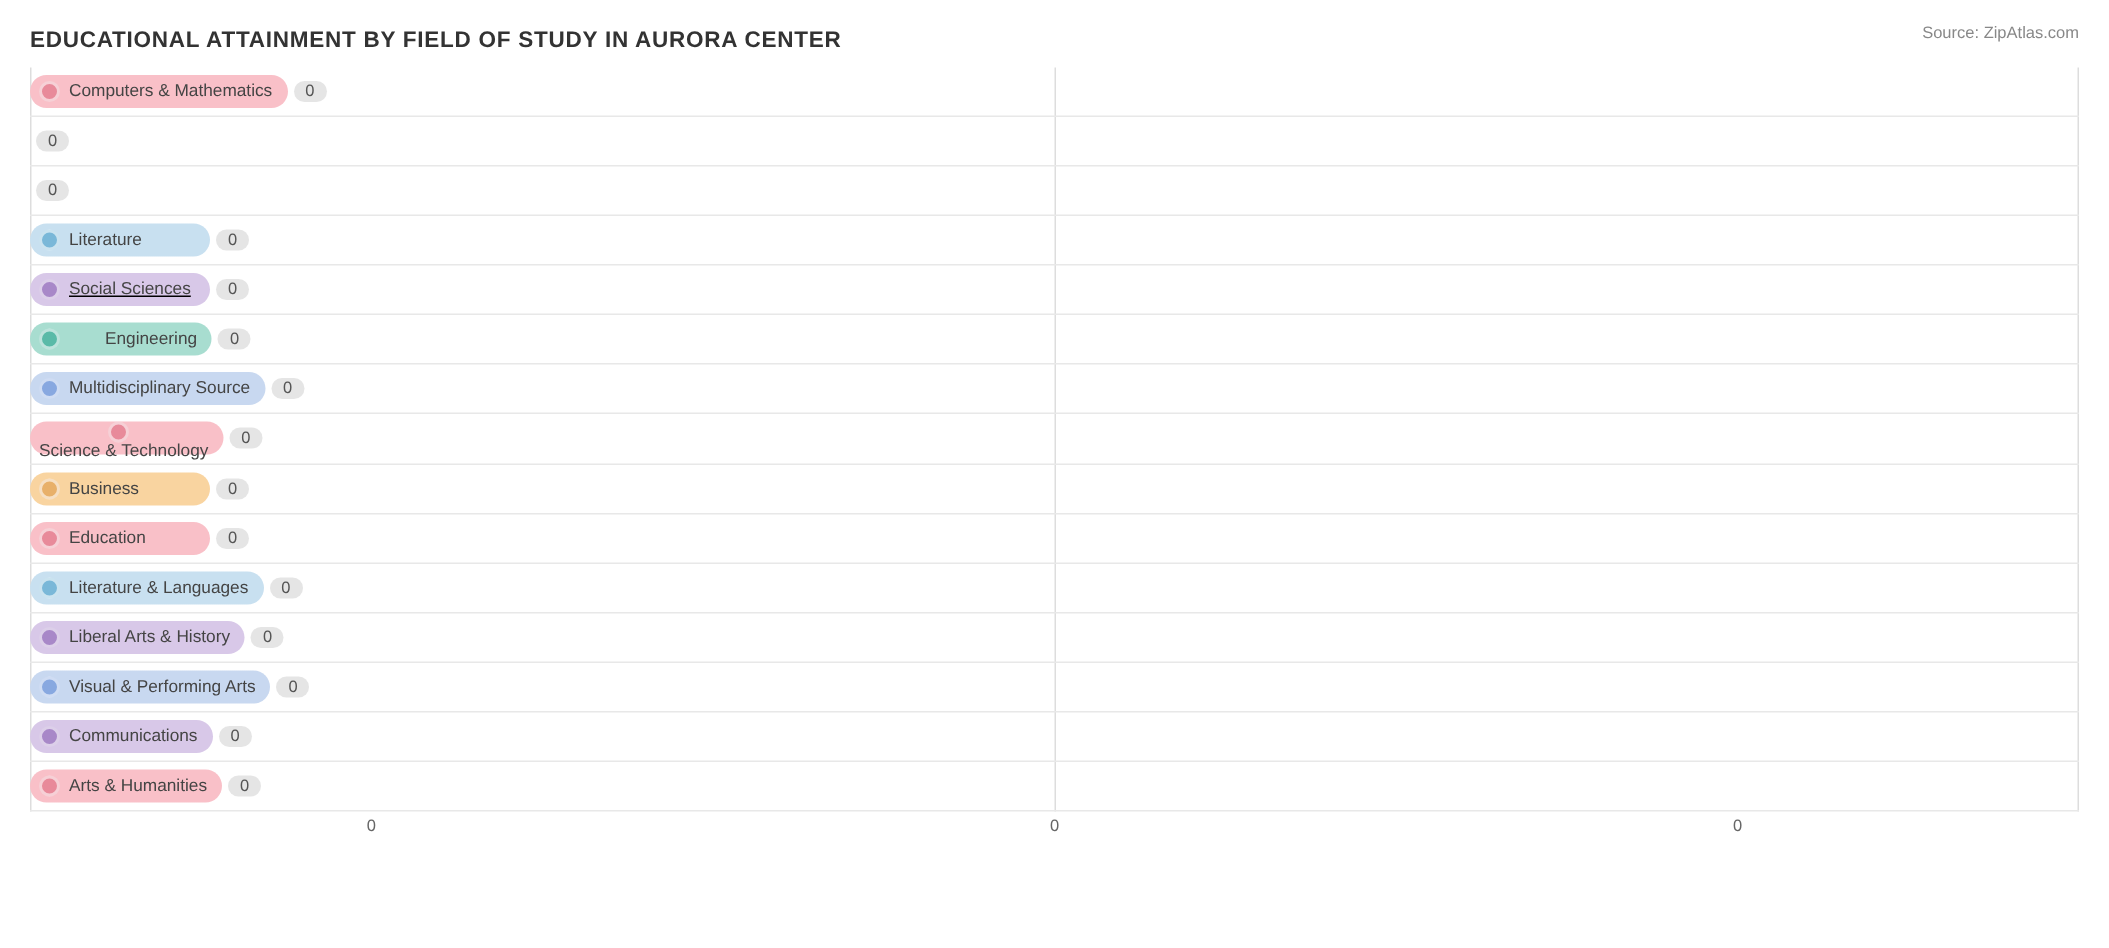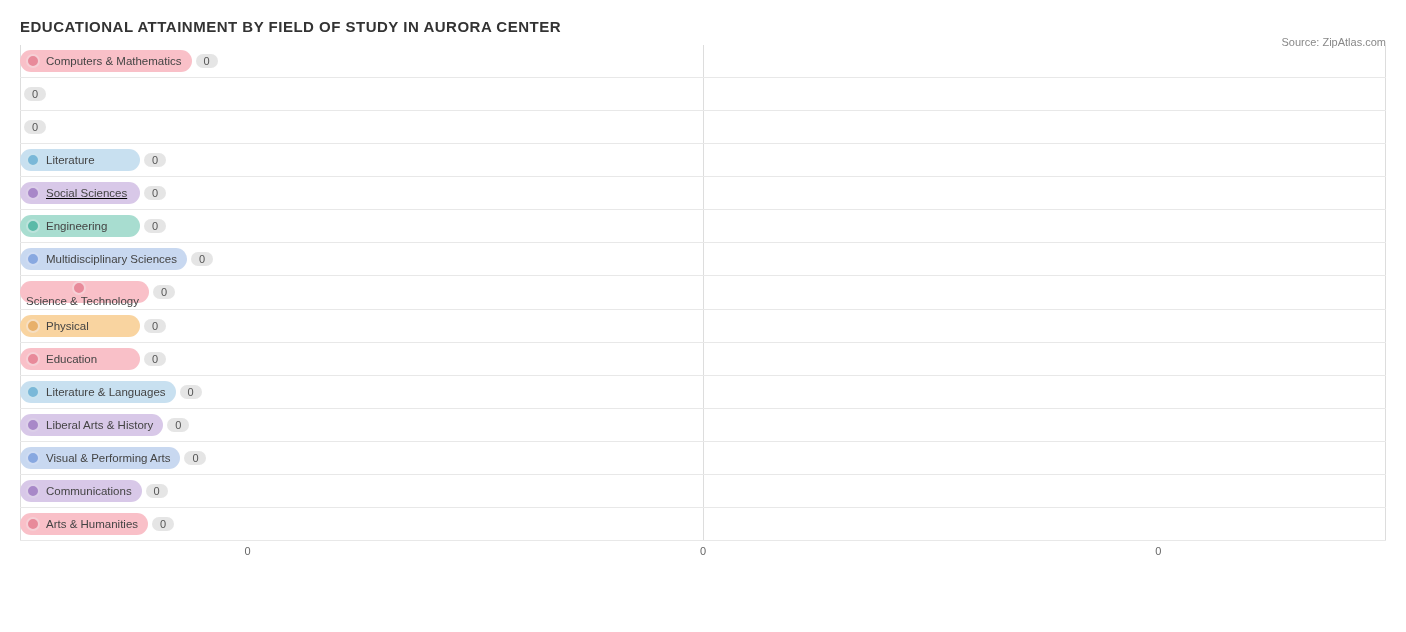--- a/index.html
+++ b/index.html
@@ -19,21 +19,21 @@
     .chart-title {
       font-size: 15px;
       font-weight: bold;
       letter-spacing: 0.5px;
       color: #333;
       text-transform: uppercase;
       margin-bottom: 10px;
     }
     .source-label {
       position: absolute;
-      top: 36px;
+      top: 16px;
       right: 20px;
       font-size: 11px;
       color: #888;
     }
     .chart-area {
       display: flex;
       flex-direction: row;
       width: 100%;
       height: calc(100% - 50px);
       position: relative;
@@ -132,21 +132,21 @@
     .pill-0 { background: linear-gradient(90deg, #f9c0c8 0%, #f9c0c8 100%); }
     .dot-0 { background: #e88a9a; }
     .pill-1 { background: linear-gradient(90deg, #f9d4a0 0%, #f9d4a0 100%); }
     .dot-1 { background: #e8b06a; }
     .pill-2 { background: linear-gradient(90deg, #c8e0f0 0%, #c8e0f0 100%); }
     .dot-2 { background: #7ab8d8; }
     .pill-3 { background: linear-gradient(90deg, #c8e0f0 0%, #c8e0f0 100%); }
     .dot-3 { background: #7ab8d8; }
     .pill-4 { background: linear-gradient(90deg, #d8c8e8 0%, #d8c8e8 100%); text-decoration: underline; }
     .dot-4 { background: #a888c8; }
-    .pill-5 { background: linear-gradient(90deg, #a8ddd0 0%, #a8ddd0 100%); }
+    .pill-5 { background: linear-gradient(90deg, #a8ddd0 0%, #a8ddd0 100%); gap: 24px; }
     .dot-5 { background: #5abaa8; }
     .pill-6 { background: linear-gradient(90deg, #c8d8f0 0%, #c8d8f0 100%); }
     .dot-6 { background: #88a8e0; }
     .pill-7 { background: linear-gradient(90deg, #f9c0c8 0%, #f9c0c8 100%); flex-direction: column; }
     .dot-7 { background: #e88a9a; }
     .pill-8 { background: linear-gradient(90deg, #f9d4a0 0%, #f9d4a0 100%); }
     .dot-8 { background: #e8b06a; }
     .pill-9 { background: linear-gradient(90deg, #f9c0c8 0%, #f9c0c8 100%); }
     .dot-9 { background: #e88a9a; }
     .pill-10 { background: linear-gradient(90deg, #c8e0f0 0%, #c8e0f0 100%); }
@@ -220,39 +220,39 @@
                 <div class="bar-dot dot-5"></div>
                 <span class="bar-label-text">Engineering</span>
               </div>
               <div class="bar-value-badge">0</div>
             </div>
           </div>
           <div class="bar-row">
             <div class="bar-wrapper">
               <div class="bar-label-pill pill-6">
                 <div class="bar-dot dot-6"></div>
-                <span class="bar-label-text">Multidisciplinary Sciences</span>
+                <span class="bar-label-text">Multidisciplinary Source</span>
               </div>
               <div class="bar-value-badge">0</div>
             </div>
           </div>
           <div class="bar-row">
             <div class="bar-wrapper">
               <div class="bar-label-pill pill-7">
                 <div class="bar-dot dot-7"></div>
                 <span class="bar-label-text">Science &amp; Technology</span>
               </div>
               <div class="bar-value-badge">0</div>
             </div>
           </div>
           <div class="bar-row">
             <div class="bar-wrapper">
               <div class="bar-label-pill pill-8">
                 <div class="bar-dot dot-8"></div>
-                <span class="bar-label-text">Physical</span>
+                <span class="bar-label-text">Business</span>
               </div>
               <div class="bar-value-badge">0</div>
             </div>
           </div>
           <div class="bar-row">
             <div class="bar-wrapper">
               <div class="bar-label-pill pill-9">
                 <div class="bar-dot dot-9"></div>
                 <span class="bar-label-text">Education</span>
               </div>

